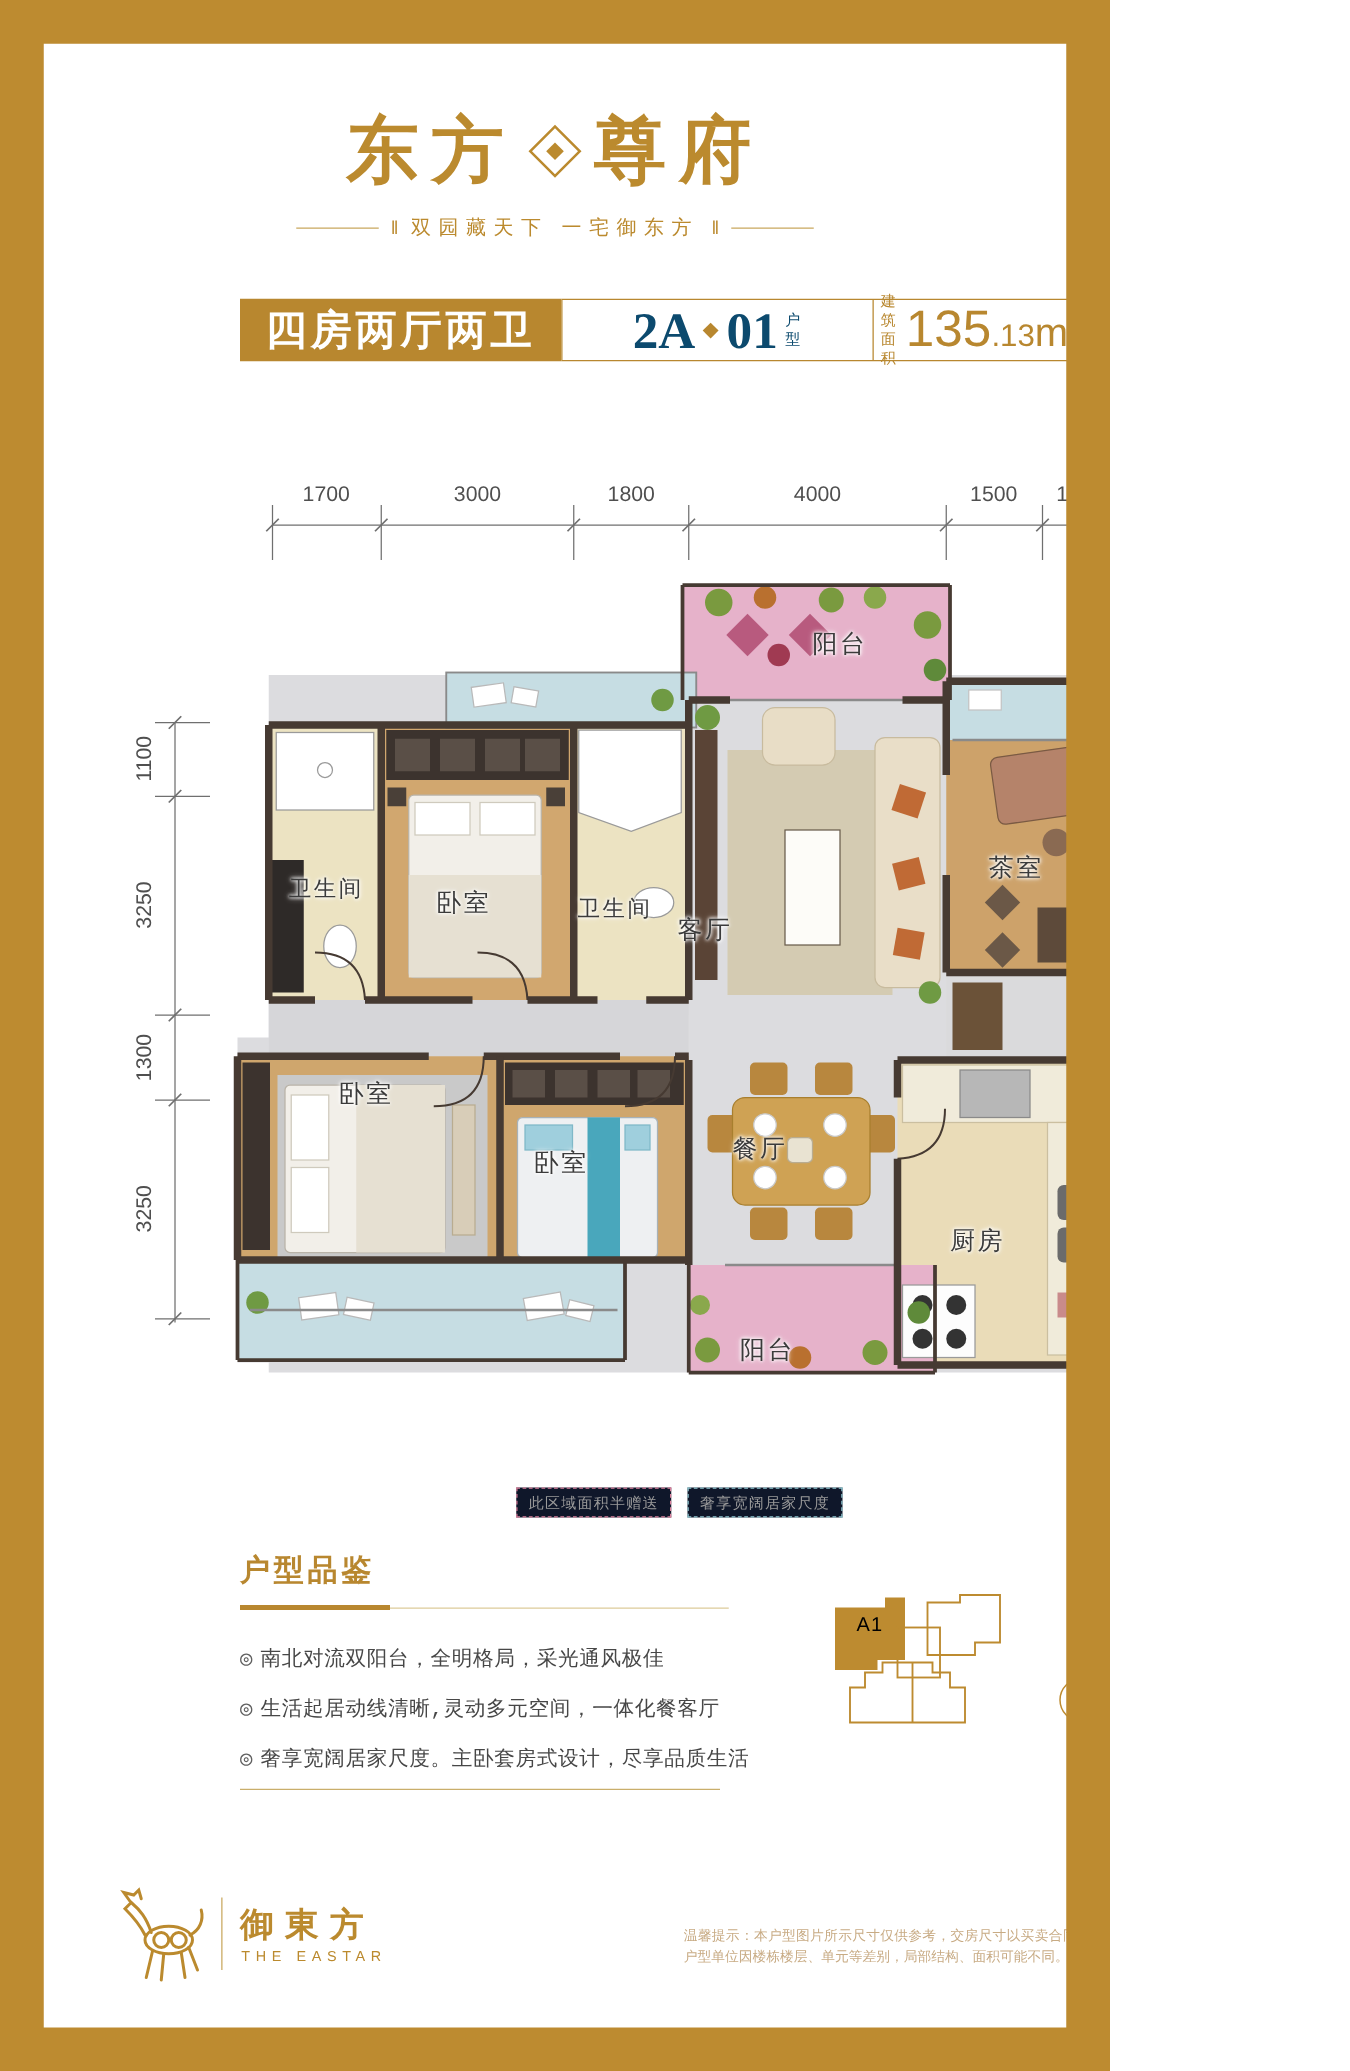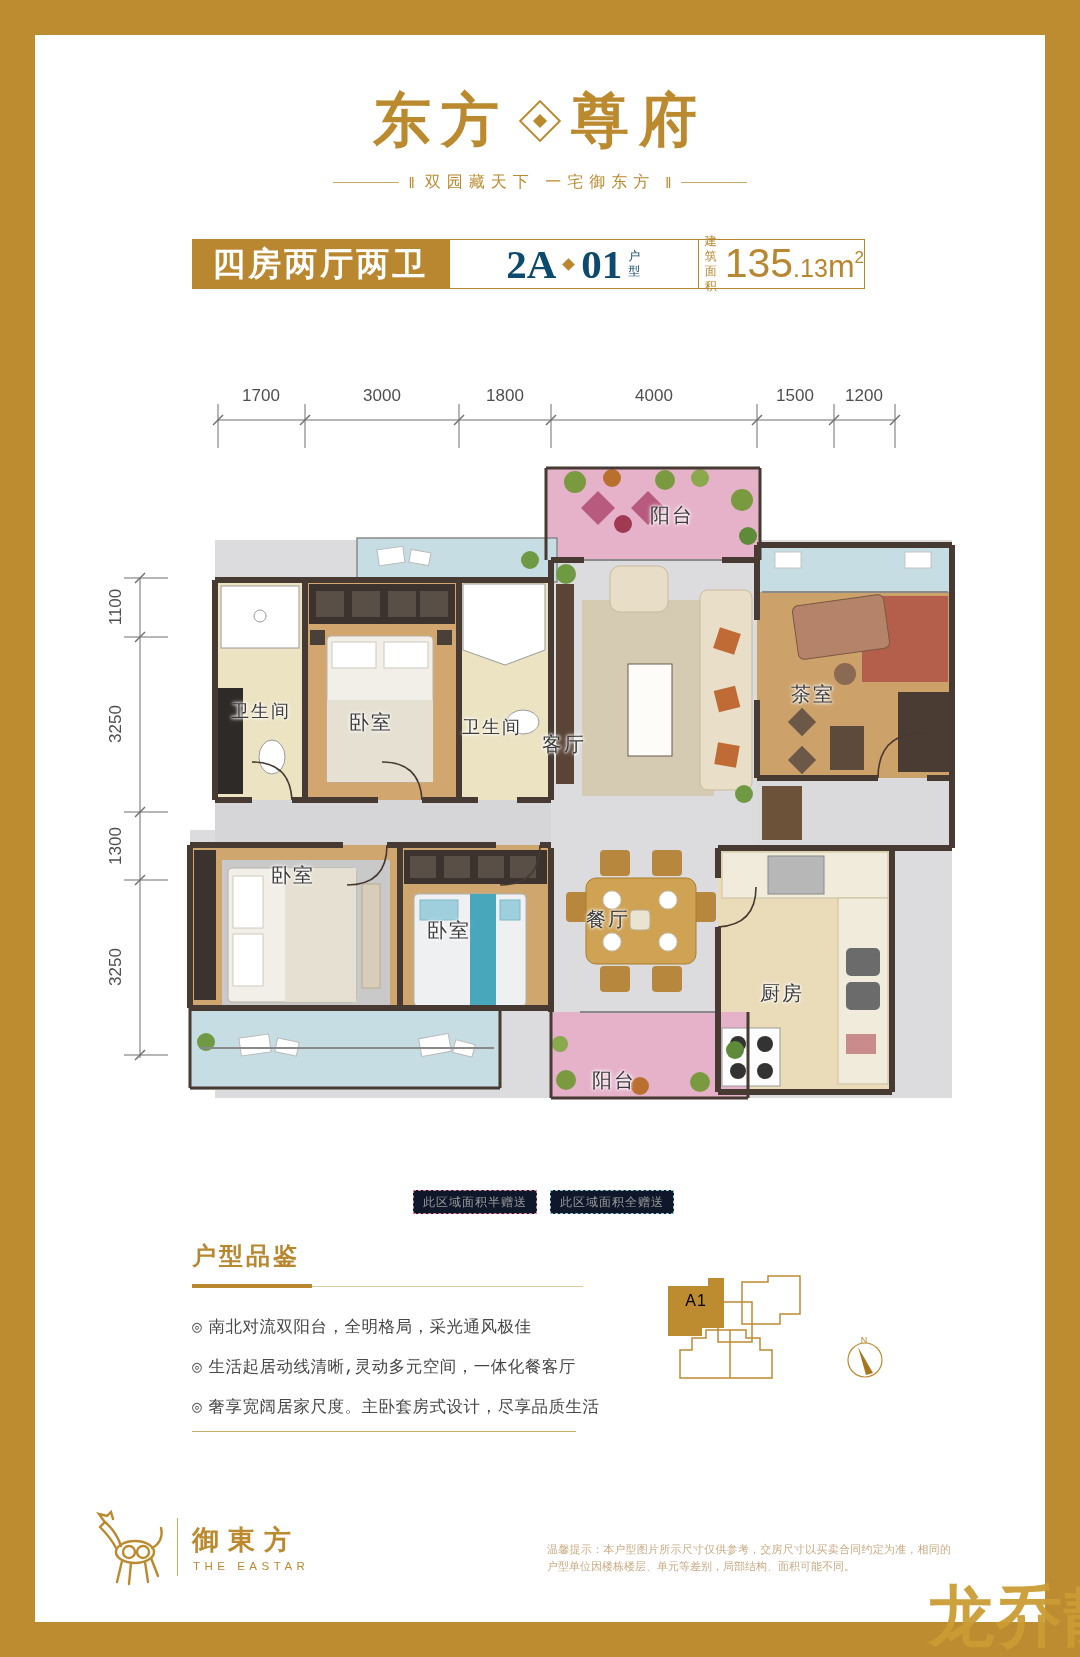--- a/index.html
+++ b/index.html
@@ -1,17 +1,17 @@
 <!DOCTYPE html>
 <html><head>
 <meta charset="utf-8">
 <style>
   html,body{margin:0;padding:0;background:#ffffff;}
   .poster{
-    position:relative;width:1080px;height:1657px;background:#ffffff;
+    position:relative;width:888px;height:1657px;background:#ffffff;
     overflow:hidden;font-family:"Liberation Sans",sans-serif;
   }
   .frame{position:absolute;inset:0;border:35px solid #bd8b30;pointer-events:none;z-index:20;}
 
   
   .logo-row{position:absolute;top:92px;left:0;width:100%;display:flex;justify-content:center;align-items:center;gap:16px;z-index:3;}
   .logo-txt{font-family:"Liberation Serif",serif;font-weight:bold;font-size:58px;color:#bb8a2e;letter-spacing:10px;line-height:1;}
   .seal{width:26px;height:26px;border:2px solid #bb8a2e;transform:rotate(45deg);display:flex;align-items:center;justify-content:center;}
   .seal-core{width:10px;height:10px;background:#bb8a2e;}
   .tagline-row{position:absolute;top:172px;left:0;width:100%;display:flex;justify-content:center;align-items:center;gap:10px;z-index:3;color:#bb8a2e;}
@@ -378,21 +378,21 @@
   <span class="room-label small" style="left:492px;top:727px">卫生间</span>
   <span class="room-label" style="left:564px;top:744px">客厅</span>
   <span class="room-label" style="left:813px;top:694px">茶室</span>
   <span class="room-label" style="left:293px;top:875px">卧室</span>
   <span class="room-label" style="left:449px;top:930px">卧室</span>
   <span class="room-label" style="left:608px;top:919px">餐厅</span>
   <span class="room-label" style="left:782px;top:993px">厨房</span>
   <span class="room-label" style="left:614px;top:1080px">阳台</span>
 
   <div class="legend-box legend-half">此区域面积半赠送</div>
-  <div class="legend-box legend-full">此区域面积全赠送</div>
+  <div class="legend-box legend-full">奢享宽阔居家尺度</div>
 
   <div class="review">
     <div class="review-h">户型品鉴</div>
     <div class="review-line">
       <div class="thin"></div>
       <div class="thick"></div>
     </div>
     <div class="review-bullets">
       <div class="bullet"><span class="mark">◎</span><span>南北对流双阳台，全明格局，采光通风极佳</span></div>
       <div class="bullet"><span class="mark">◎</span><span>生活起居动线清晰,灵动多元空间，一体化餐客厅</span></div>

